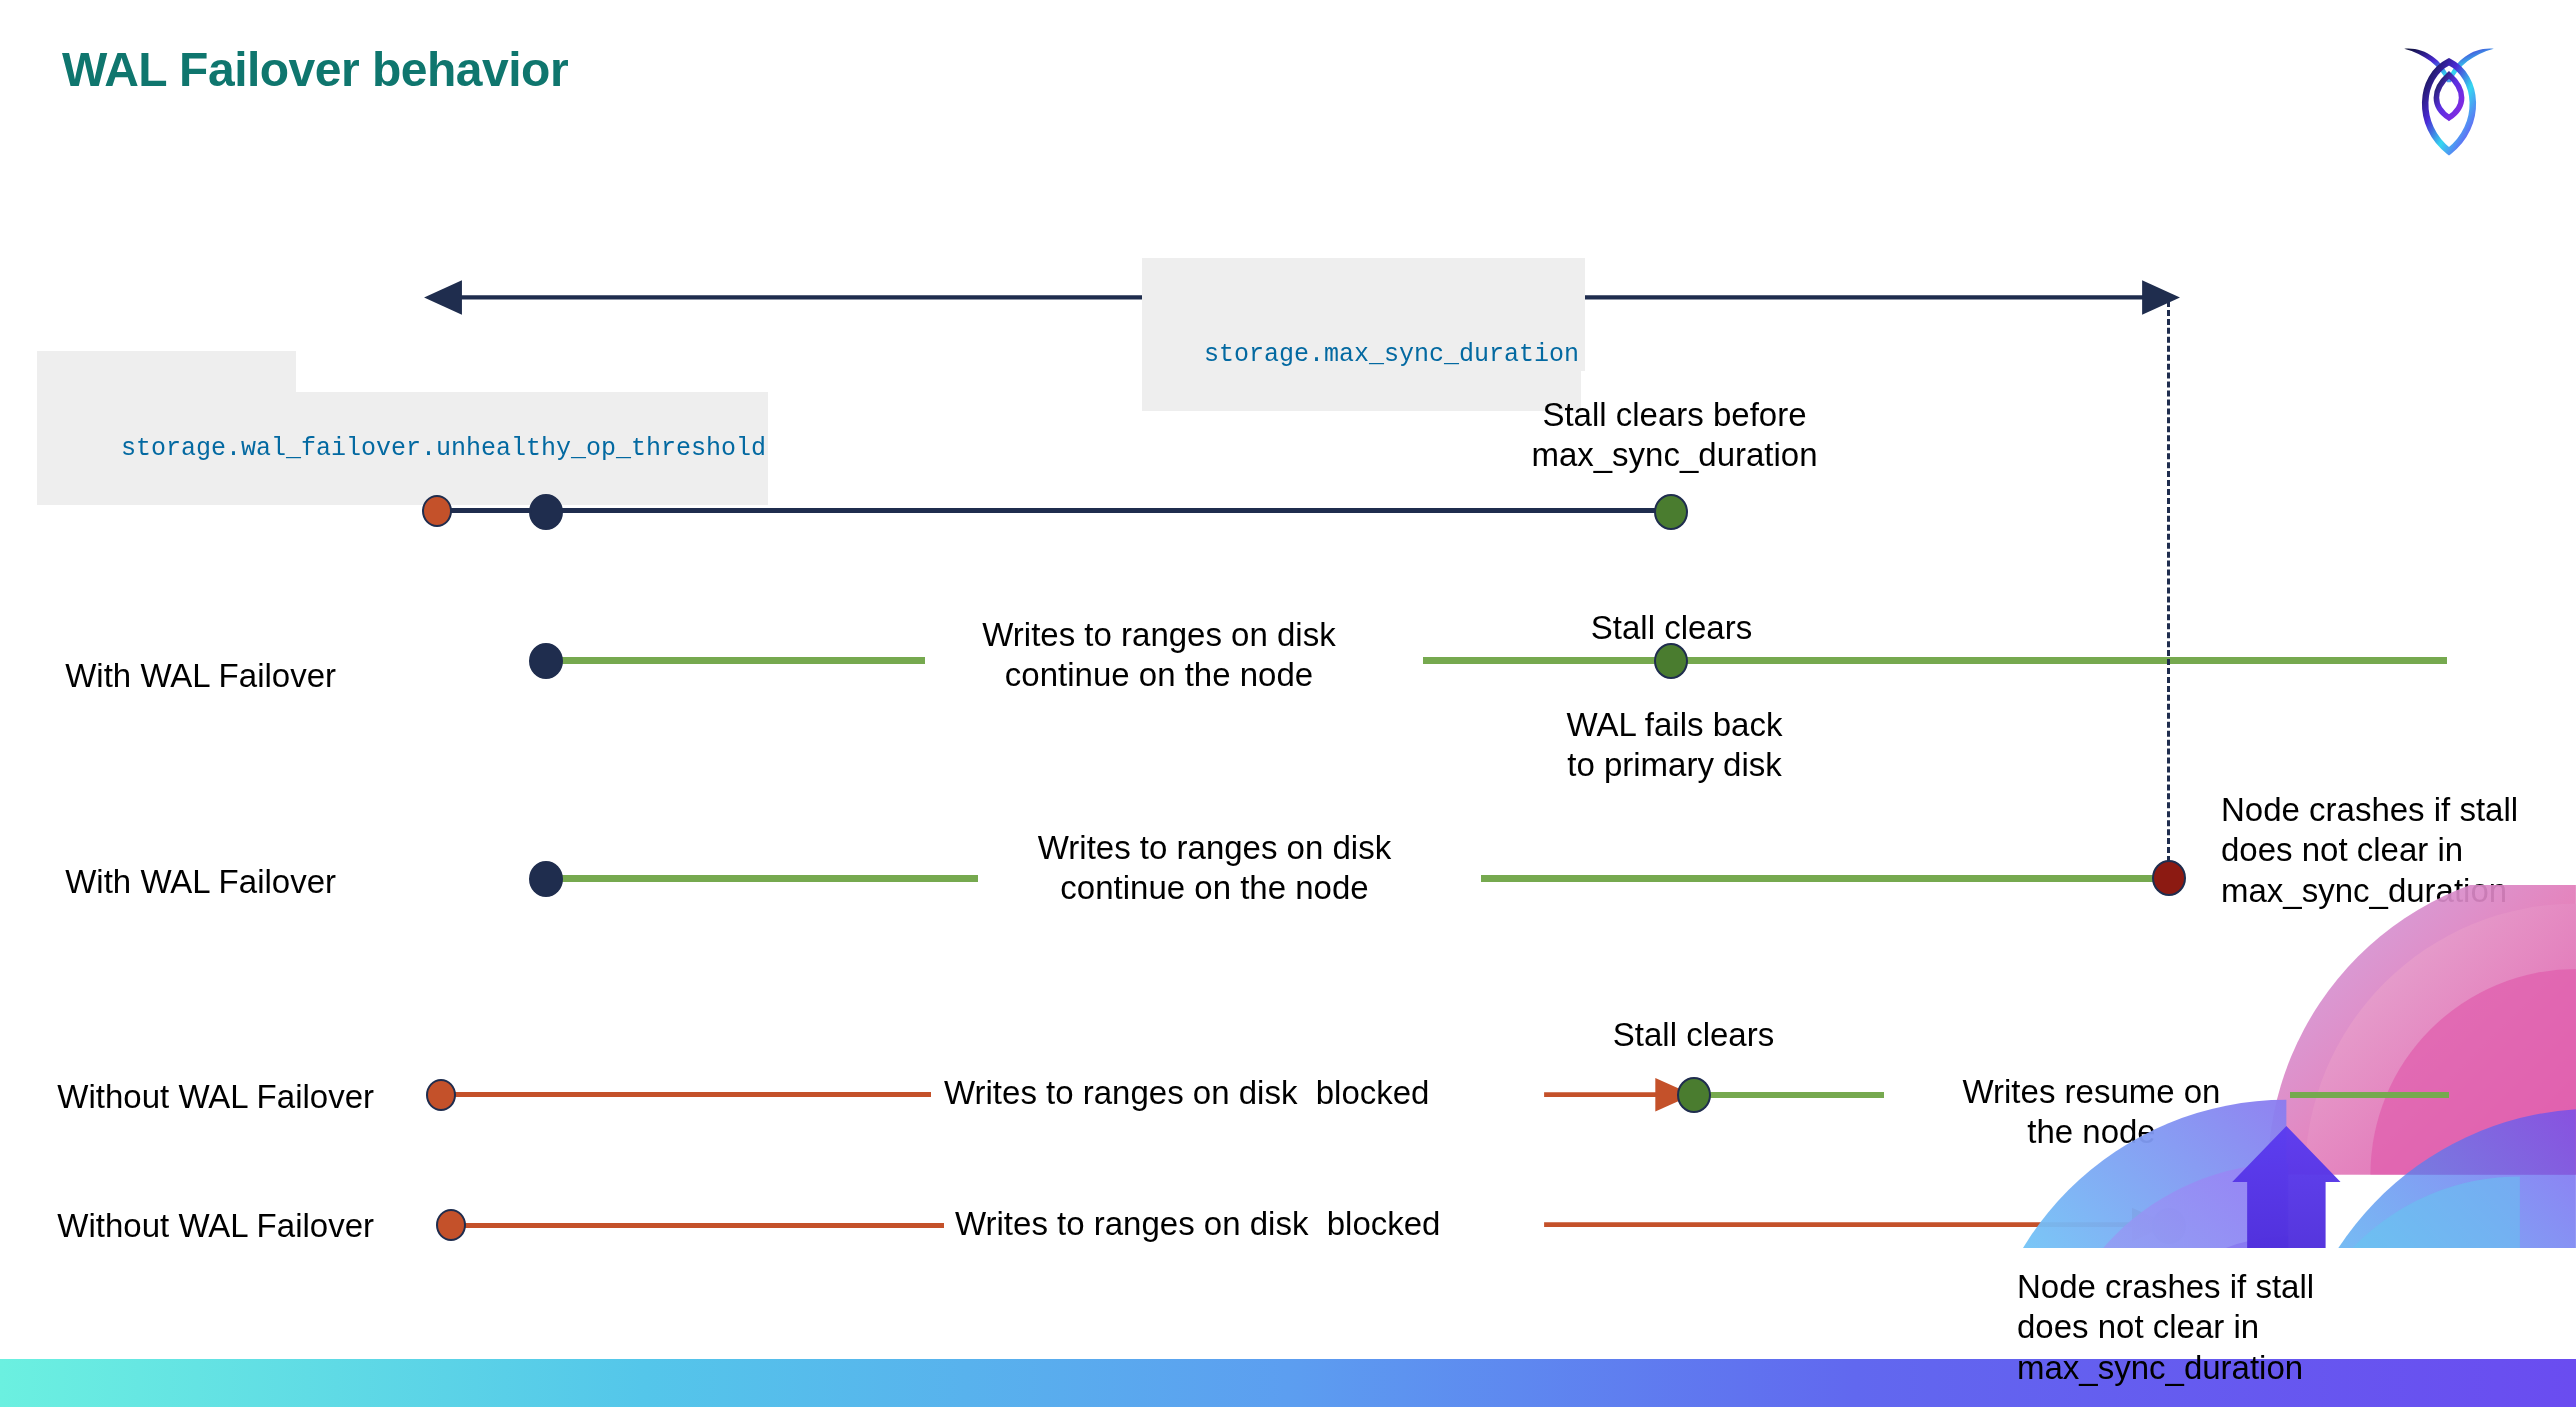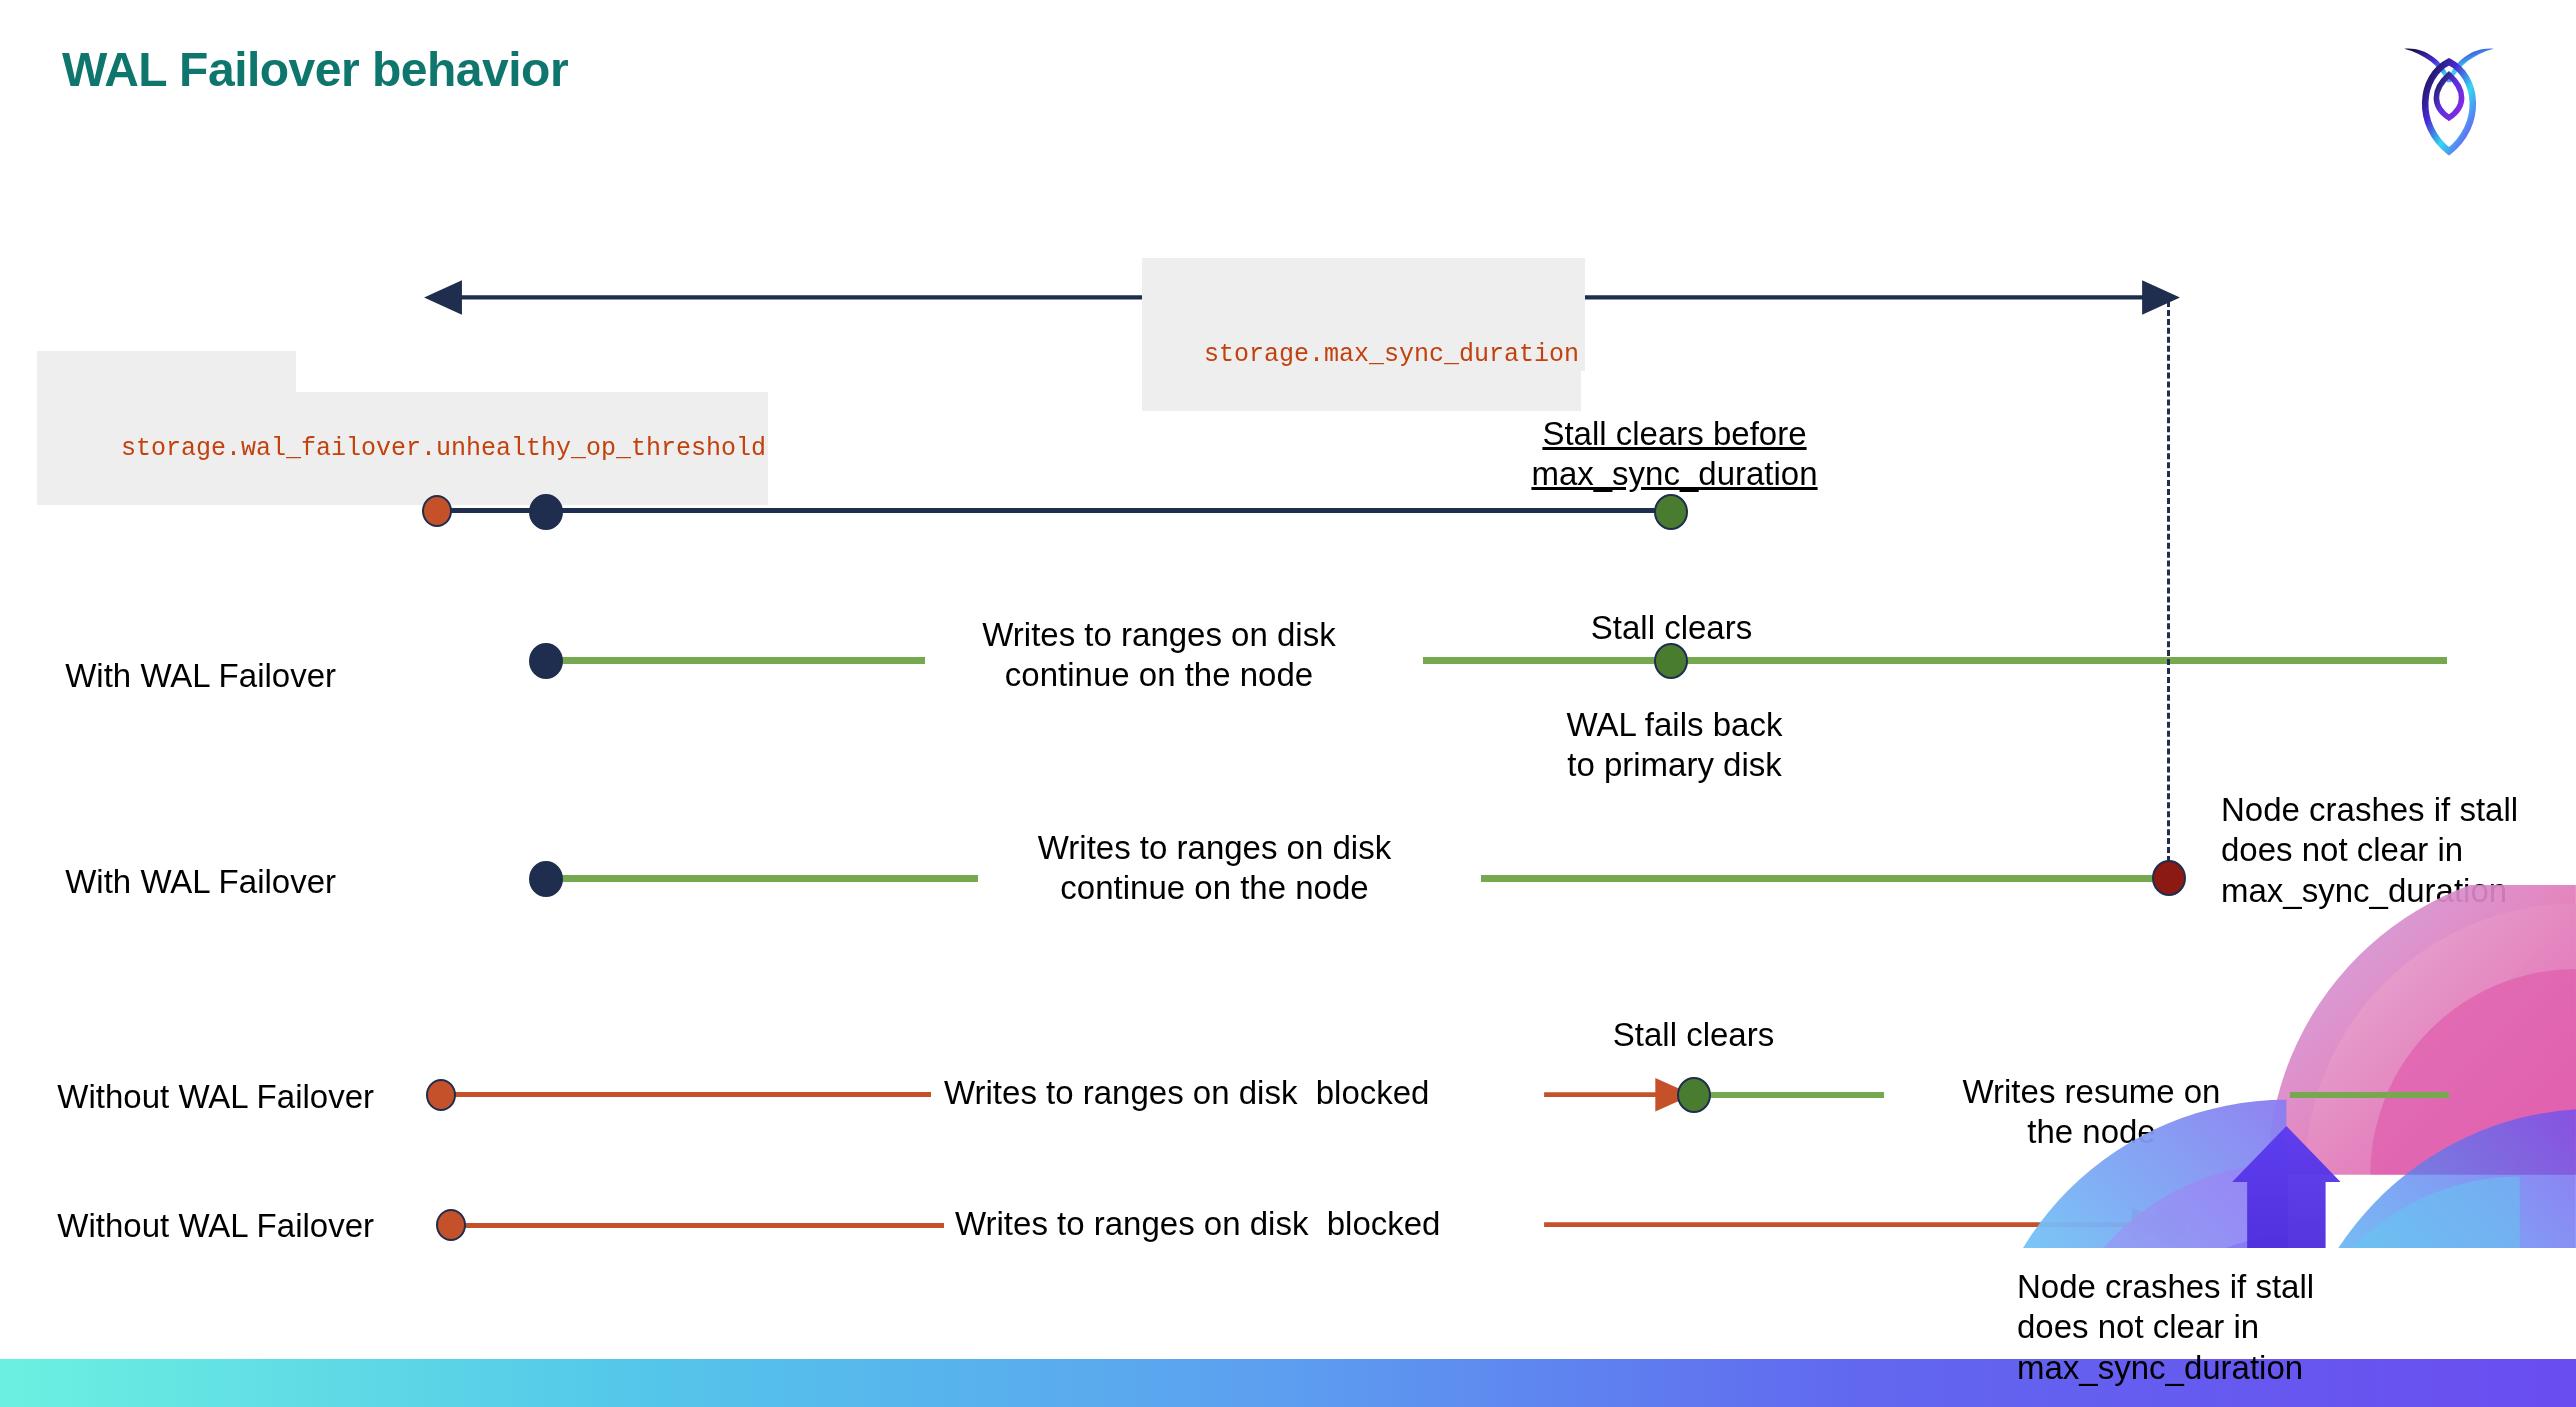--- a/index.html
+++ b/index.html
@@ -14,21 +14,21 @@
     font-family:"Liberation Sans",sans-serif;
   }
 
   
   #logo{position:absolute; left:2393px; top:28px; width:112px; height:131px;}
 
   
   .mono{
     position:absolute;
     font-family:"Liberation Mono","DejaVu Sans Mono",monospace;
-    font-size:25px; color:#c2410c; background:#eeeeee;
+    font-size:25px; color:#0369a1; background:#eeeeee;
     line-height:1.50; white-space:pre; padding:0 1.9px;
   }
 
   
   .lbl{
     position:absolute; color:#000000;
     font-family:"Liberation Sans",sans-serif;
     font-size:33px; line-height:1.22; white-space:pre;
   }
   .ctr{text-align:center;}
@@ -130,21 +130,21 @@
   <div class="mono" style="left:37px; top:392px;padding-left:24px;">
     <span>storage.wal_failover.unhealthy_op_threshold</span>
   </div>
 
 
   <div class="hline navy" style="left:437px; top:508px; width:1234px; height:4.7px;"></div>
   <div class="dot orange-fill" style="left:422px; top:495px; width:30px; height:32px;"></div>
   <div class="dot navy-fill" style="left:529px; top:494px; width:34px; height:36px;"></div>
   <div class="dot green-fill" style="left:1654px; top:494px; width:34px; height:36px;"></div>
 
-  <div class="lbl ctr" style="left:1496px; top:414px; width:357px; white-space:pre-line;text-decoration:underline;">Stall clears before
+  <div class="lbl ctr" style="left:1496px; top:395px; width:357px; white-space:pre-line;">Stall clears before
 max_sync_duration</div>
 
   <div class="lbl rgt" style="left:0px; top:656px; width:336px;">With WAL Failover</div>
 
   <div class="hline green" style="left:542px; top:657px; width:383px; height:6.5px;"></div>
   <div class="hline green" style="left:1423px; top:657px; width:1024px; height:6.5px;"></div>
   <div class="dot navy-fill" style="left:529px; top:643px; width:34px; height:36px;"></div>
   <div class="dot green-fill" style="left:1654px; top:643px; width:34px; height:36px;"></div>
 
   <div class="lbl ctr" style="left:944px; top:615px; width:430px; white-space:pre-line;">Writes to ranges on disk

